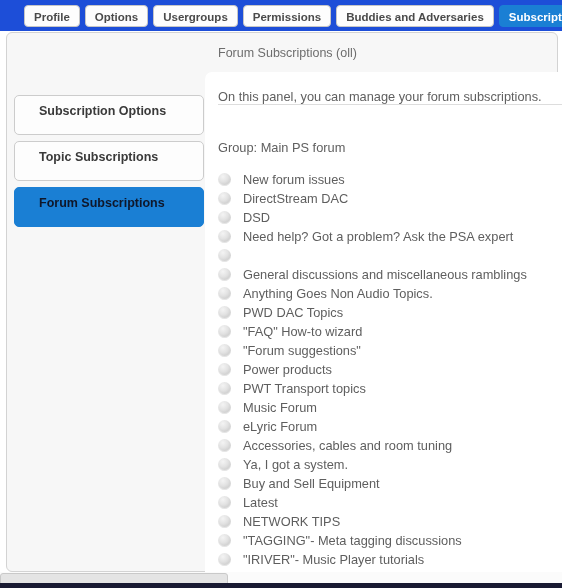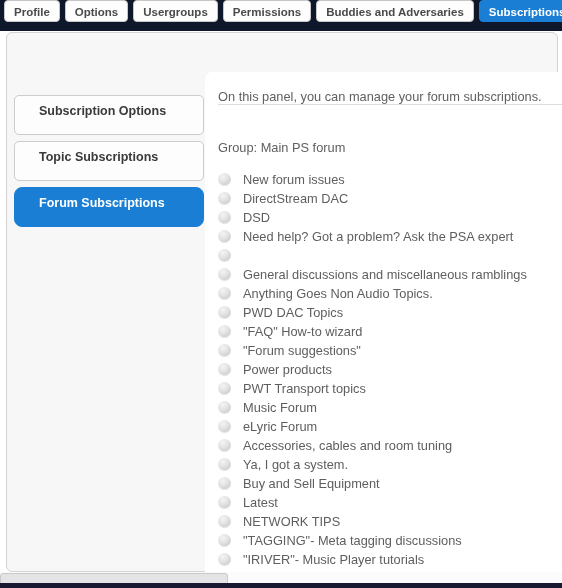--- a/index.html
+++ b/index.html
@@ -23,24 +23,24 @@
     overflow: hidden;
   }
 
   
   .tabbar {
     position: absolute;
     left: 0;
     top: 0;
     width: 562px;
     height: 31px;
-    background: #0f172a;
+    background: #1d4ed8;
     display: flex;
-    align-items: flex-start;
-    padding-left: 4px;
+    align-items: center;
+    padding-left: 24px;
     box-sizing: border-box;
   }
   .tab {
     height: 22px;
     line-height: 22px;
     padding: 0 9px;
     margin-right: 5px;
     font-size: 11.5px;
     font-weight: bold;
     color: #4a4a4a;
@@ -90,22 +90,21 @@
     border: 1px solid #cccccc;
     border-radius: 5px;
     box-sizing: border-box;
     white-space: nowrap;
     cursor: pointer;
     user-select: none;
   }
   .navbtn.active {
     background: #1a7fd4;
     border-color: #1a7fd4;
-    color: #ffffff;
-    border-radius: 8px;
+    color: #0f172a;
   }
 
   
   .content-title {
     position: absolute;
     left: 218px;
     top: 46px;
     font-size: 12.5px;
     color: #6d6d6d;
     white-space: nowrap;
@@ -218,20 +217,21 @@
     </div>
 
   <div class="outer-card"></div>
 
   <div class="leftnav">
       <div class="navbtn">Subscription Options</div>
       <div class="navbtn">Topic Subscriptions</div>
       <div class="navbtn active">Forum Subscriptions</div>
     </div>
 
+  <div class="content-title">Forum Subscriptions (oll)</div>
 
   <div class="content-panel">
     <div class="intro">On this panel, you can manage your forum subscriptions.</div>
     <div class="group-heading">Group: Main PS forum</div>
     <div class="sub-list">
         <div class="sub-row">
           <span class="sub-check"></span>
           <span class="sub-label">New forum issues</span>
         </div>
         <div class="sub-row">

